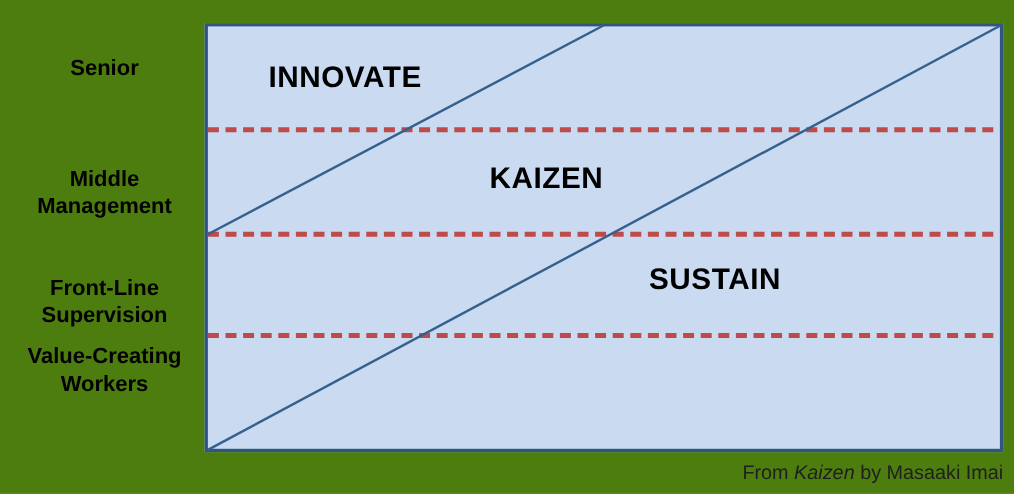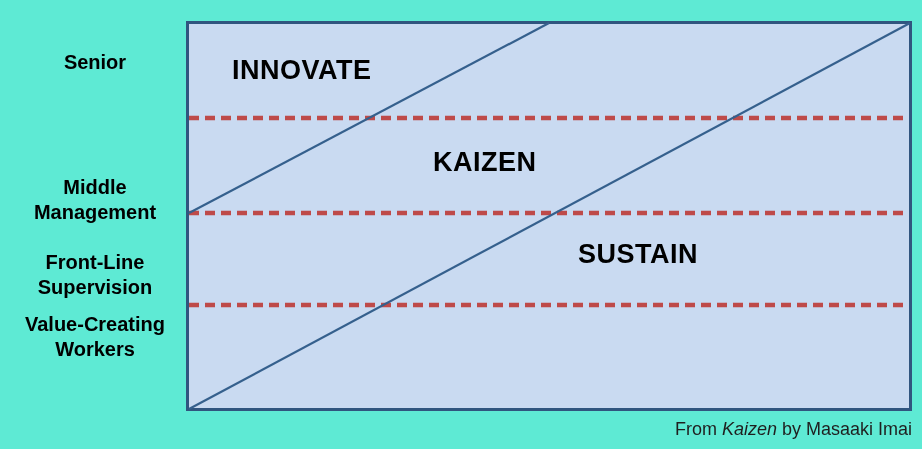--- a/index.html
+++ b/index.html
@@ -13,21 +13,21 @@
   * { margin: 0; padding: 0; box-sizing: border-box; }
   html, body {
     width: 922px; height: 449px;
     background: #ffffff;
     font-family: "Liberation Sans", sans-serif;
     overflow: hidden;
   }
   .canvas {
     position: relative;
     width: 922px; height: 449px;
-    background: #5eead4;
+    background: #4d7c0f;
   }
   .matrix-rect {
     position: absolute;
     left: 186px; top: 21px;
     width: 726px; height: 390px;
     background: var(--fill);
     border: 3px solid var(--border);
   }
   .lines-svg {
     position: absolute;
@@ -57,41 +57,42 @@
   }
   .axis-label span { display: block; }
   .zone-label {
     position: absolute;
     font-weight: bold;
     font-size: 27px;
     line-height: 27px;
     color: var(--text);
     letter-spacing: 0.5px;
     white-space: nowrap;
+    margin-left: 12px;
   }
   .caption {
     position: absolute;
     right: 10px;
     top: 419px;
     font-size: 18px;
     color: var(--caption);
     white-space: nowrap;
     text-align: right;
   }
   .caption .italic { font-style: italic; }
 </style>
 </head>
 <body>
 
 <div class="canvas">
 
   <div class="axis-label" style="top: 50px;">
     <span>Senior</span>
   </div>
-  <div class="axis-label" style="top: 151px; margin-top: 24px;">
+  <div class="axis-label" style="top: 151px;">
     <span>Middle</span>
     <span>Management</span>
   </div>
   <div class="axis-label" style="top: 240px; margin-top: 10px;">
     <span>Front-Line</span>
     <span>Supervision</span>
   </div>
   <div class="axis-label" style="top: 312px;">
     <span>Value-Creating</span>
     <span>Workers</span>

